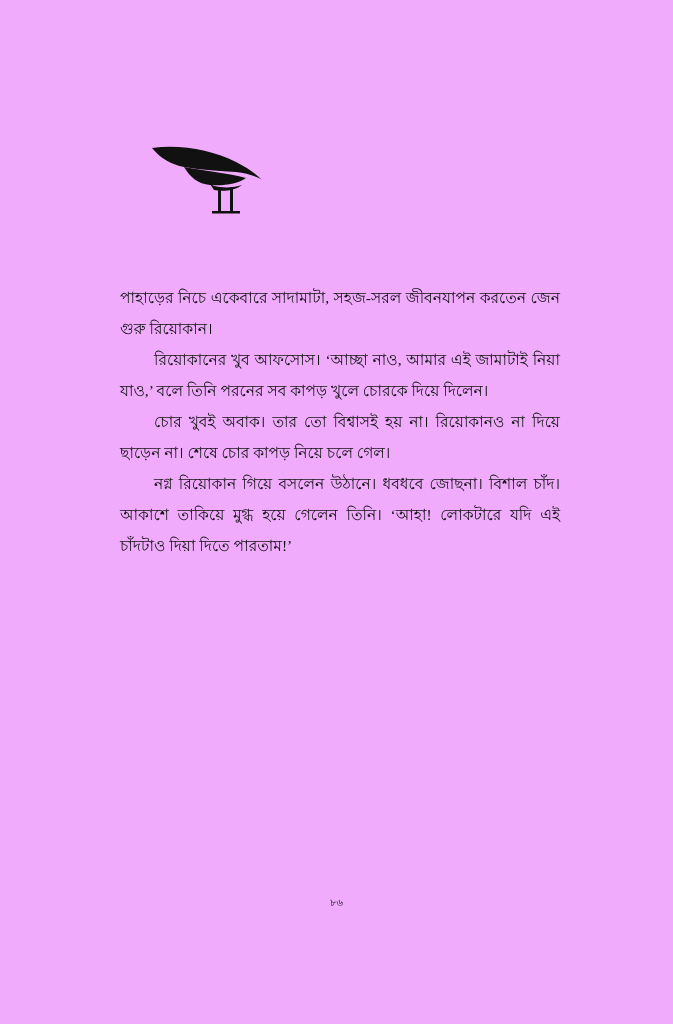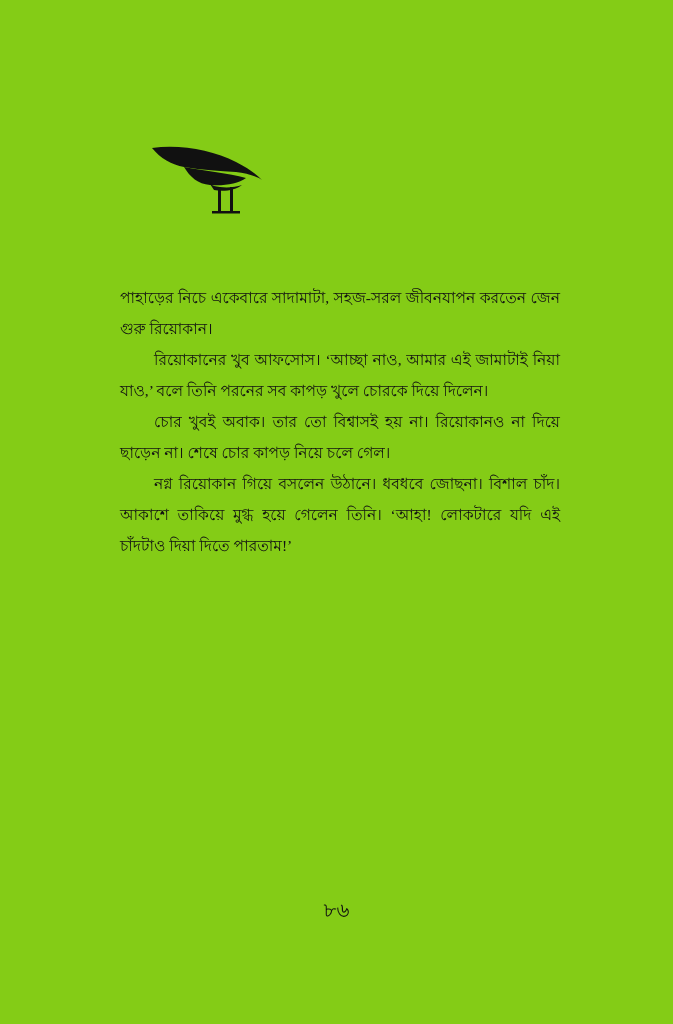--- a/index.html
+++ b/index.html
@@ -12,21 +12,21 @@
     height: 1024px;
     font-family: "Liberation Serif", serif;
     color: #111111;
     position: relative;
     overflow: hidden;
   }
   .page {
     width: 673px;
     height: 1024px;
     position: relative;
-    background: #84cc16;
+    background: #f0abfc;
     box-sizing: border-box;
   }
   .ornament {
     position: absolute;
     left: 150px;
     top: 140px;
     width: 130px;
     height: 80px;
   }
   .body-text {
@@ -46,21 +46,21 @@
   }
   .para.indent {
     text-indent: 34px;
   }
   .page-number {
     position: absolute;
     left: 0;
     right: 0;
     top: 895px;
     text-align: center;
-    font-size: 20px;
+    font-size: 10px;
     color: #111111;
     font-family: "Liberation Serif", serif;
   }
 </style>
 </head>
 <body>
 
 <div class="page">
 
   <div class="ornament">

